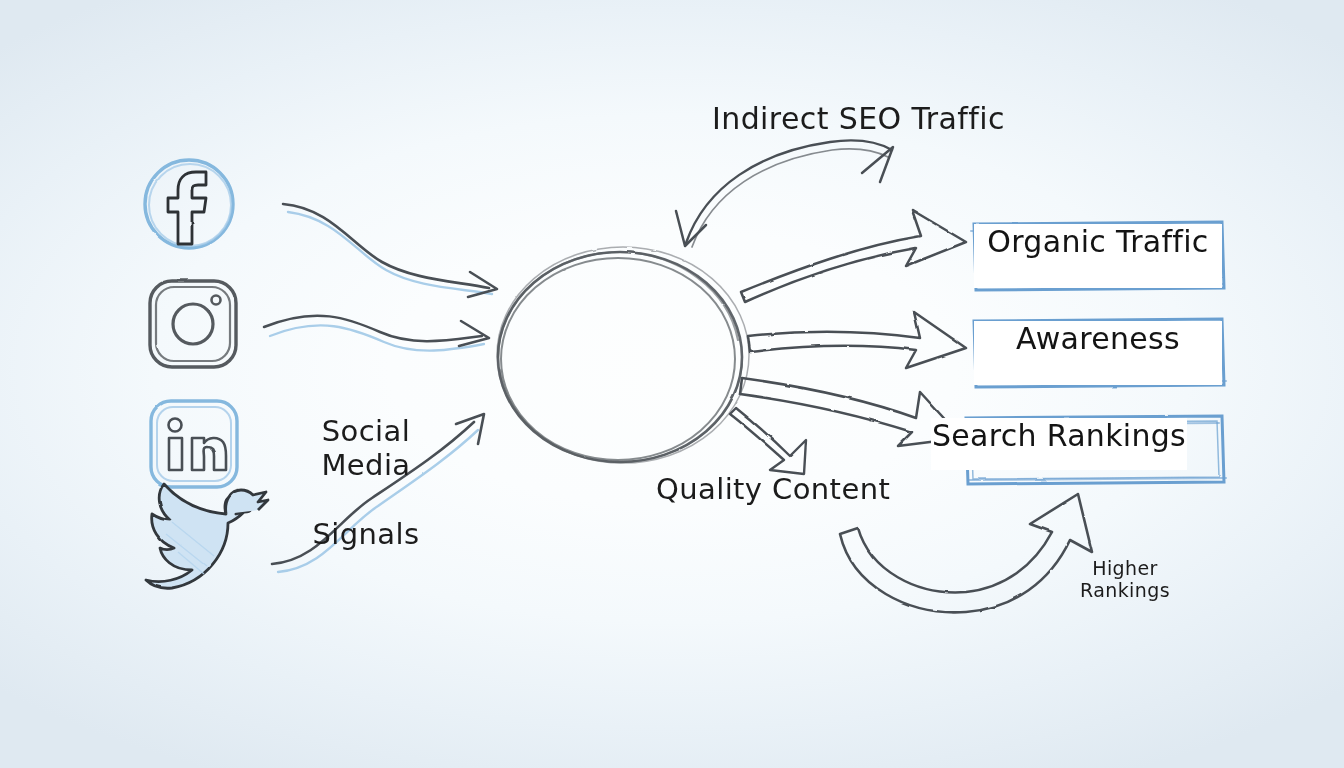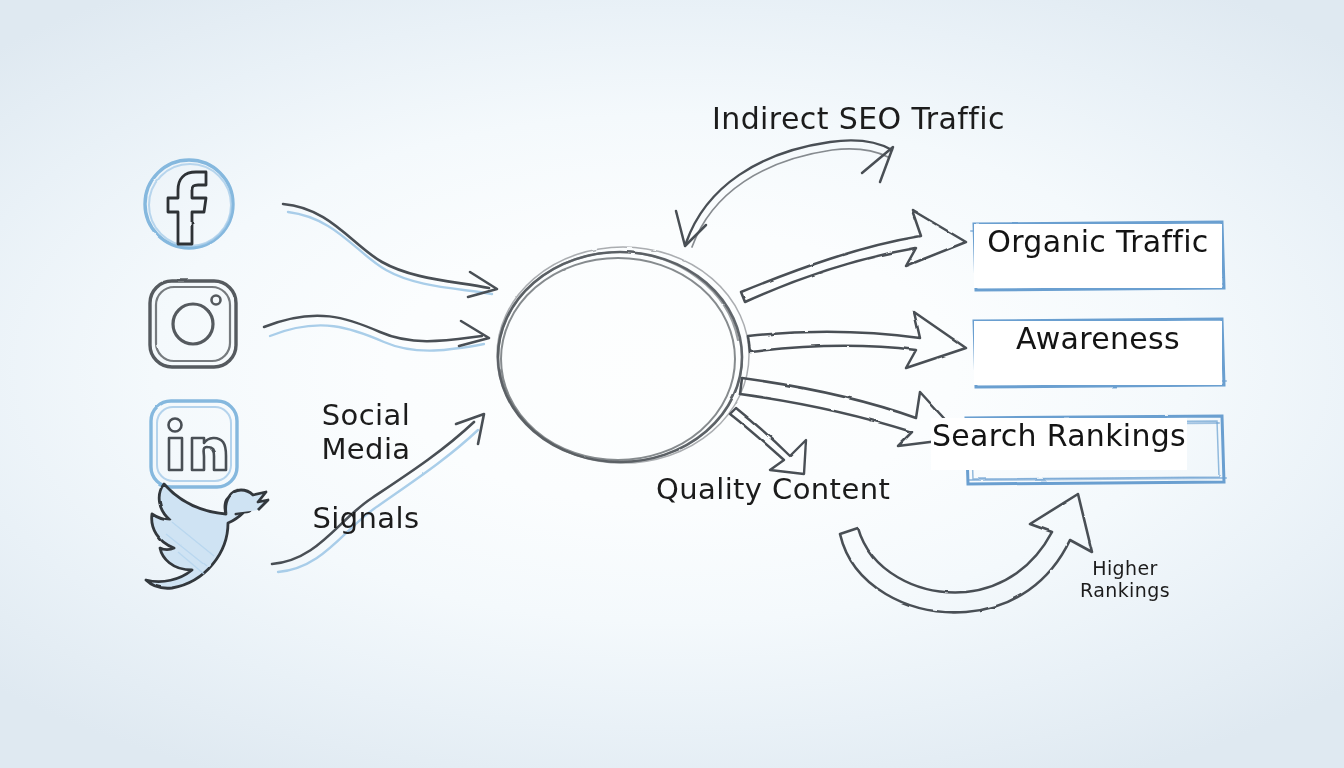--- a/index.html
+++ b/index.html
@@ -33,21 +33,21 @@
     line-height: 1.18;
     white-space: pre-line;
     text-align: center;
     pointer-events: none;
   }
   #label-indirect-seo {
     left: 712px; top: 101px;
     font-size: 30px;
   }
   #label-social-signals {
-    left: 276px; top: 364px;
+    left: 276px; top: 380px;
     width: 180px;
     font-size: 29px;
   }
   #label-quality-content {
     left: 656px; top: 472px;
     font-size: 29px;
   }
   #label-higher-rankings {
     left: 1060px; top: 557px;
     width: 130px;

